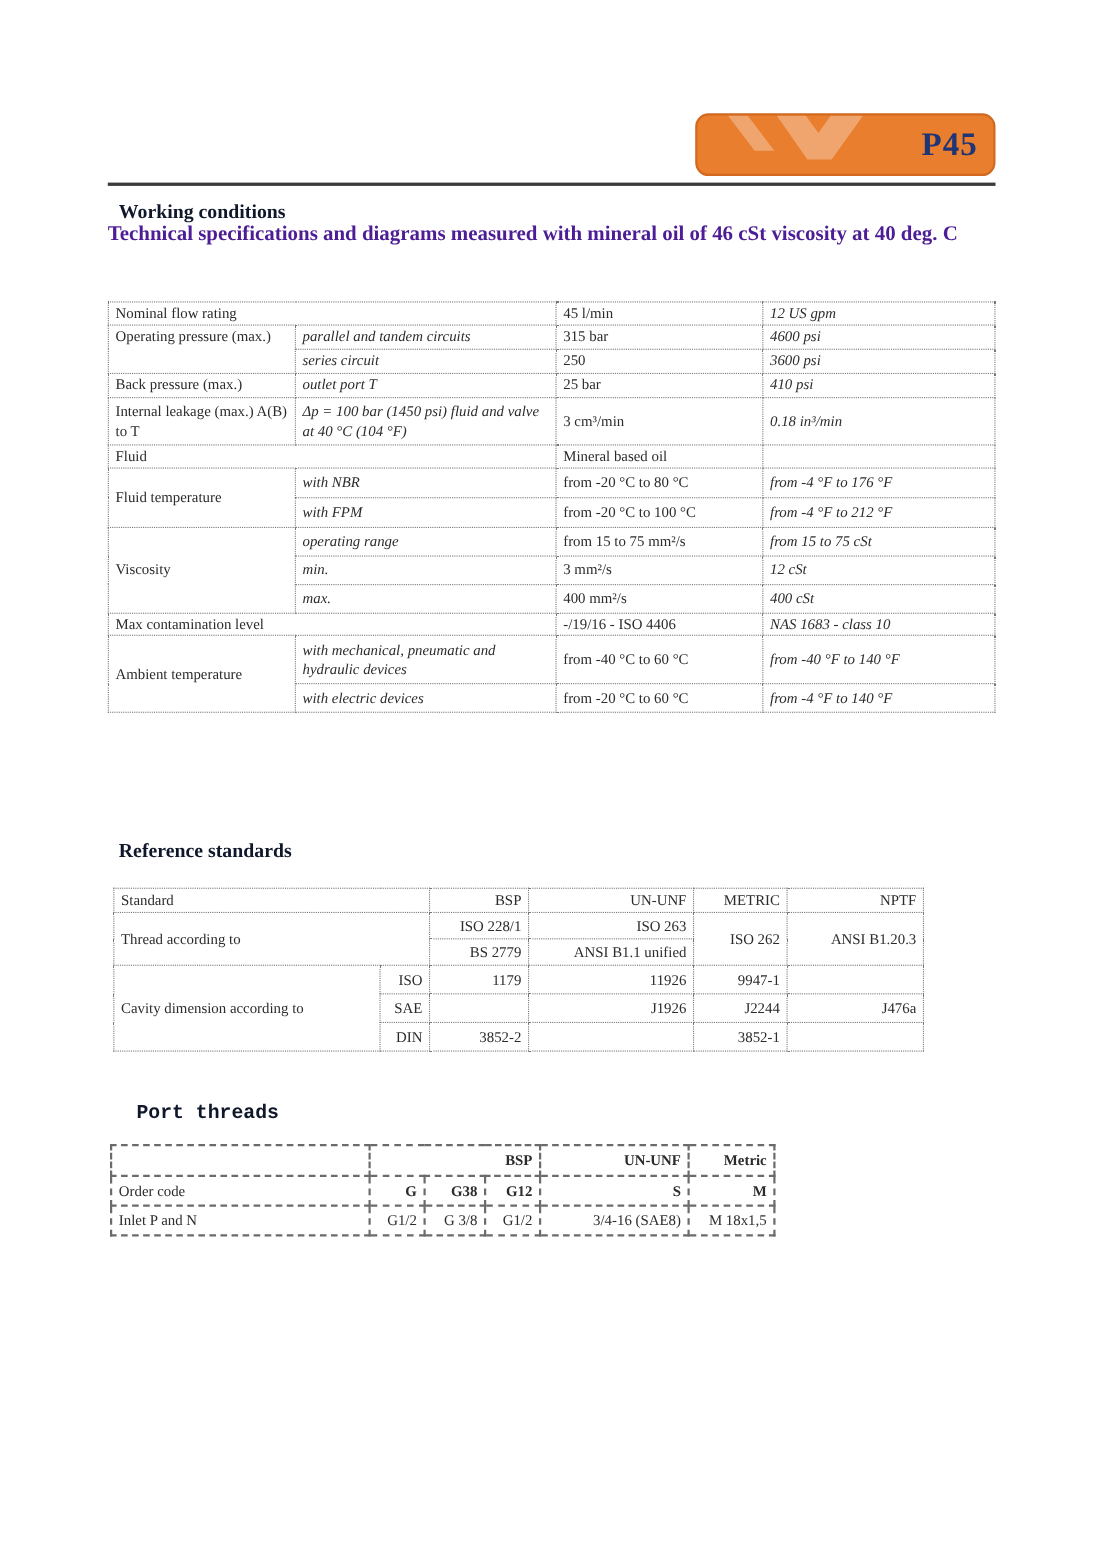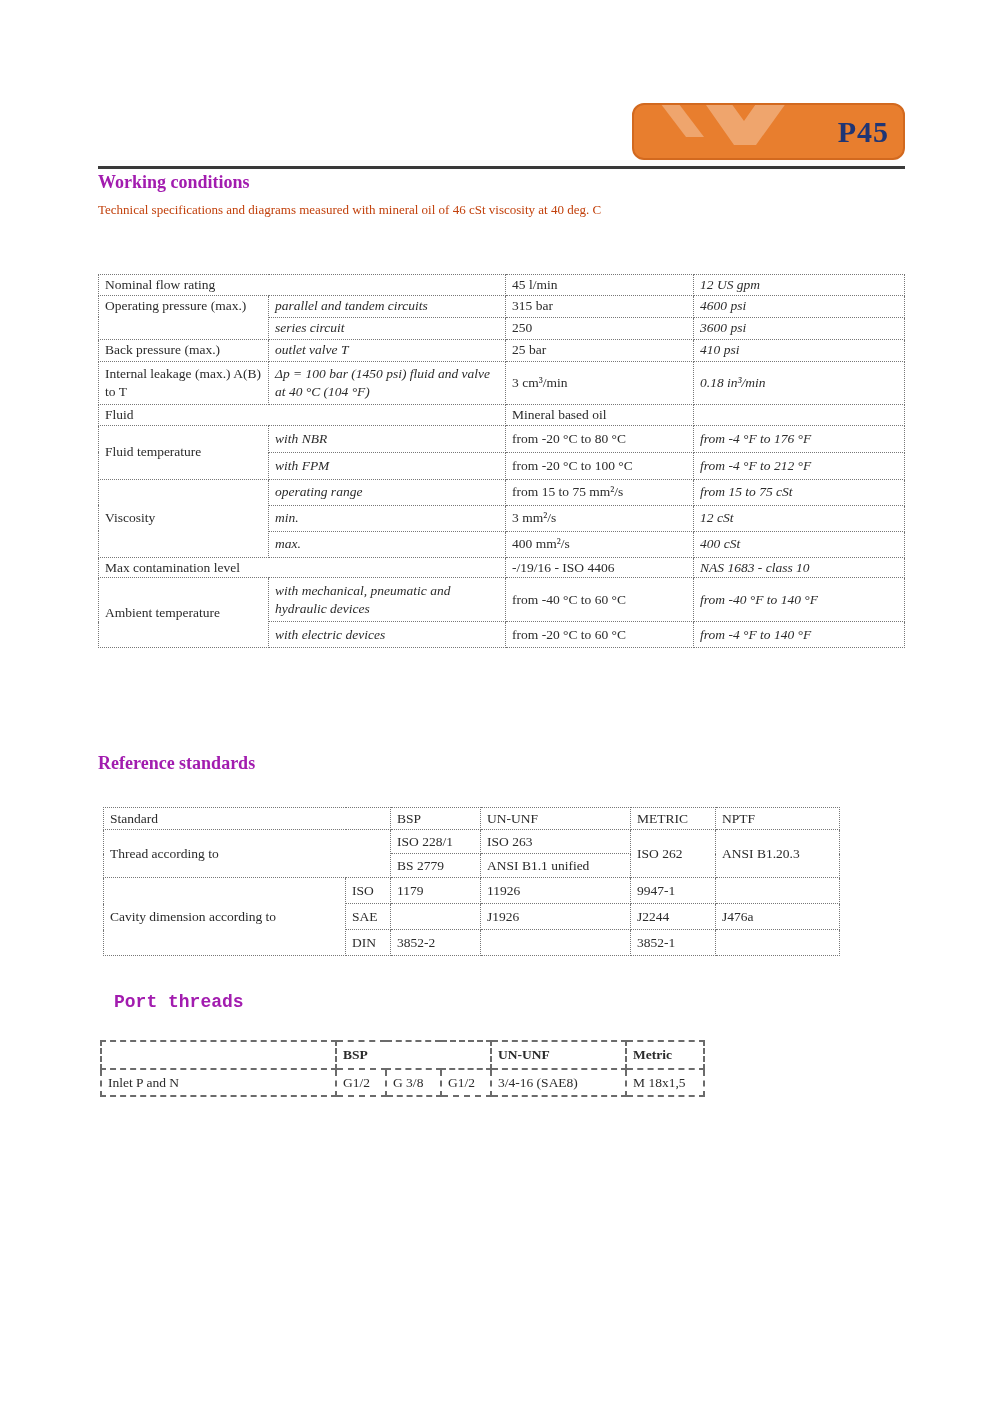--- a/index.html
+++ b/index.html
@@ -15,38 +15,38 @@
     overflow:hidden; display:flex; align-items:center; justify-content:flex-end;
     padding-right:14px;
   }
   .badge .wm { position:absolute; left:0; top:0; }
   .badge-text {
     position:relative; font-weight:bold; font-size:30px;
     color:var(--badge-text-navy,#1f3575); letter-spacing:1px; line-height:1;
   }
   .rule { position:absolute; left:98px; top:166px; width:807px; height:3px; background:#3a3a3a; }
 
-  .sec { position:absolute; margin:0; font-size:18px; font-weight:bold; color:#a21caf; }
+  .sec { position:absolute; margin:10px; font-size:18px; font-weight:bold; color:#0f172a; }
   #h-wc  { left:98px; top:172px; }
   #h-ref { left:98px; top:753px; }
   #h-pt  { left:114px; top:992px;font-family:Liberation Mono, monospace; }
-  .intro { position:absolute; left:98px; top:202px; margin:0; font-size:13px; color:#c2410c; }
+  .intro { position:absolute; left:98px; top:202px; margin:0; font-size:19px; color:#4c1d95;font-weight:bold; }
 
   table { border-collapse:collapse; table-layout:fixed; }
   td { overflow:hidden; }
   .tbl td {
     border:1px dotted #777; font-size:13.5px; padding:1px 6px;
     vertical-align:middle; line-height:1.3; color:#2b2b2b;
   }
   .t1 { position:absolute; left:98px;  top:274px;  width:807px; }
   .t2 { position:absolute; left:103px; top:807px;  width:737px; }
   .t3 { position:absolute; left:100px; top:1040px; width:605px; }
   .t3 td { border:2px dashed #6b6b6b; font-size:13.5px; padding:1px 6px; vertical-align:middle; color:#2b2b2b; }
   .it { font-style:italic; }
-  .ctr { text-align:left; }
+  .ctr { text-align:right; }
   .b { font-weight:bold; }
 </style>
 </head>
 <body>
 
 <div class="page">
 
   <div class="badge">
     <svg class="wm" width="273" height="57" viewBox="0 0 273 57" aria-hidden="true">
       <path d="M14,-18 L52,32 L70,32 L32,-18 Z" fill="rgba(255,255,255,0.30)"></path>
@@ -78,21 +78,21 @@
         <td>315 bar</td>
         <td class="it">4600 psi</td>
       </tr>
       <tr style="height:22px">
         <td class="it">series circuit</td>
         <td>250</td>
         <td class="it">3600 psi</td>
       </tr>
       <tr style="height:22px">
         <td>Back pressure (max.)</td>
-        <td class="it">outlet valve T</td>
+        <td class="it">outlet port T</td>
         <td>25 bar</td>
         <td class="it">410 psi</td>
       </tr>
       <tr style="height:43px">
         <td>Internal leakage (max.) A(B) to T</td>
         <td class="it">Δp = 100 bar (1450 psi) fluid and valve at 40 °C (104 °F)</td>
         <td>3 cm³/min</td>
         <td class="it">0.18 in³/min</td>
       </tr>
       <tr style="height:21px">
@@ -213,20 +213,28 @@
         <col>
       </colgroup>
     <tbody>
       <tr style="height:28px">
         <td></td>
         <td colspan="3" class="ctr b">BSP</td>
         <td class="ctr b">UN-UNF</td>
         <td class="ctr b">Metric</td>
       </tr>
       <tr style="height:27px">
+        <td>Order code</td>
+        <td class="ctr b">G</td>
+        <td class="ctr b">G38</td>
+        <td class="ctr b">G12</td>
+        <td class="ctr b">S</td>
+        <td class="ctr b">M</td>
+      </tr>
+      <tr style="height:27px">
         <td>Inlet P and N</td>
         <td class="ctr">G1/2</td>
         <td class="ctr">G 3/8</td>
         <td class="ctr">G1/2</td>
         <td class="ctr">3/4-16 (SAE8)</td>
         <td class="ctr">M 18x1,5</td>
       </tr>
     </tbody>
   </table>
 

